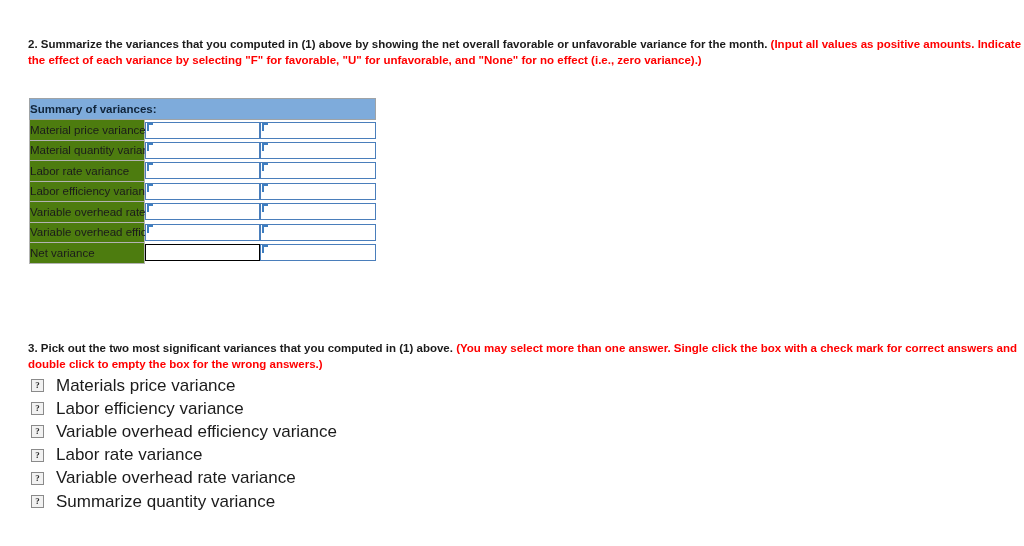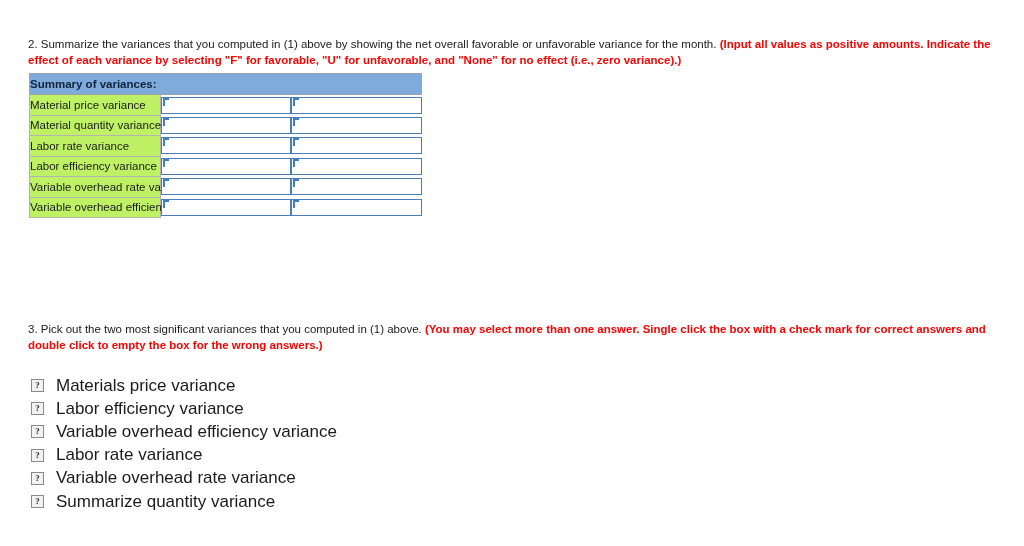--- a/index.html
+++ b/index.html
@@ -19,34 +19,34 @@
   
   .question {
     position: absolute;
     left: 28px;
     width: 996px;
     font-size: 11.5px;
     line-height: 15.5px;
     color: #1b1b1b;
   }
   .q2 { top: 37px; }
-  .q3 { top: 322px; }
-
-  .q-text { font-weight: normal; }
+  .q3 { top: 341px; }
+
+  .q-text { font-weight: bold; }
   .q-note {
     color: #ff0000;
     font-weight: bold;
   }
 
   
   .summary-table {
     position: absolute;
     left: 29px;
-    top: 73px;
-    width: 393px;
+    top: 98px;
+    width: 347px;
     border-collapse: collapse;
     table-layout: fixed;
   }
   .summary-table td {
     padding: 0;
     margin: 0;
   }
 
   .table-header-cell {
     background: #7EABDB;
@@ -57,21 +57,21 @@
     color: #10243a;
     padding-left: 5px;
     white-space: nowrap;
   }
 
   .label-cell {
     width: 192px;
     height: 19.5px;
     border: 1px solid #b3b3b3;
     border-top: none;
-    background: #bef264;
+    background: #4d7c0f;
     font-size: 11.5px;
     color: #1b1b1b;
     padding-left: 5px;
     white-space: nowrap;
     vertical-align: middle;
   }
 
   .input-cell {
     width: 77px;
     height: 19.5px;
@@ -255,20 +255,33 @@
       </td>
       <td class="input-cell">
         <div class="field">
           <svg class="field-marker" viewBox="0 0 6 8">
               <path d="M0 0 H6 V2 H2 V8 H0 Z" fill="#3f7ec0"></path>
             </svg>
         </div>
       </td>
     </tr>
 
+    <tr>
+      <td class="label-cell">Net variance</td>
+      <td class="input-cell">
+        <div class="field plain"></div>
+      </td>
+      <td class="input-cell">
+        <div class="field">
+          <svg class="field-marker" viewBox="0 0 6 8">
+              <path d="M0 0 H6 V2 H2 V8 H0 Z" fill="#3f7ec0"></path>
+            </svg>
+        </div>
+      </td>
+    </tr>
   </tbody>
 </table>
 
 <div class="question q3">
   <span class="q-text">3. Pick out the two most significant variances that you computed in (1) above. </span><span class="q-note">(You may select more than one answer. Single click the box with a check mark for correct answers and double click to empty the box for the wrong answers.)</span>
 </div>
 
 <div class="choice-list">
 
   <div class="choice-row">

